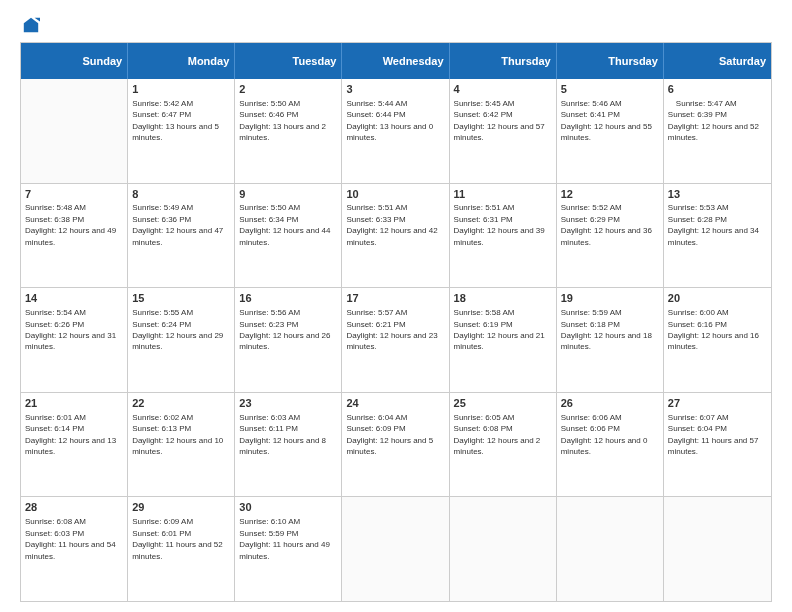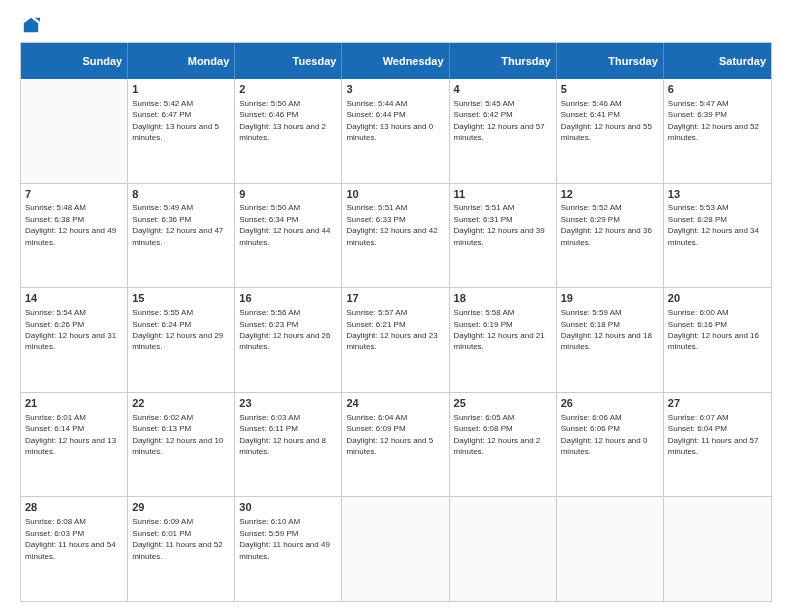--- a/index.html
+++ b/index.html
@@ -164,21 +164,21 @@
 Daylight: 13 hours and 2 minutes.</span></div>
           <div class="cal-cell"><span class="day-num">3</span><span class="cell-text" style="white-space: pre-line;">Sunrise: 5:44 AM
 Sunset: 6:44 PM
 Daylight: 13 hours and 0 minutes.</span></div>
           <div class="cal-cell"><span class="day-num">4</span><span class="cell-text" style="white-space: pre-line;">Sunrise: 5:45 AM
 Sunset: 6:42 PM
 Daylight: 12 hours and 57 minutes.</span></div>
           <div class="cal-cell"><span class="day-num">5</span><span class="cell-text" style="white-space: pre-line;">Sunrise: 5:46 AM
 Sunset: 6:41 PM
 Daylight: 12 hours and 55 minutes.</span></div>
-          <div class="cal-cell"><span class="day-num">6</span><span class="cell-text" style="white-space: pre-line;">Sunrise: 5:47 AM
+          <div class="cal-cell"><span class="day-num">6</span><span class="cell-text" style="white-space: pre-line; margin-left: 8px;">Sunrise: 5:47 AM
 Sunset: 6:39 PM
 Daylight: 12 hours and 52 minutes.</span></div>
         </div>
         <div class="cal-row">
           <div class="cal-cell"><span class="day-num">7</span><span class="cell-text" style="white-space: pre-line;">Sunrise: 5:48 AM
 Sunset: 6:38 PM
 Daylight: 12 hours and 49 minutes.</span></div>
           <div class="cal-cell"><span class="day-num">8</span><span class="cell-text" style="white-space: pre-line;">Sunrise: 5:49 AM
 Sunset: 6:36 PM
 Daylight: 12 hours and 47 minutes.</span></div>

